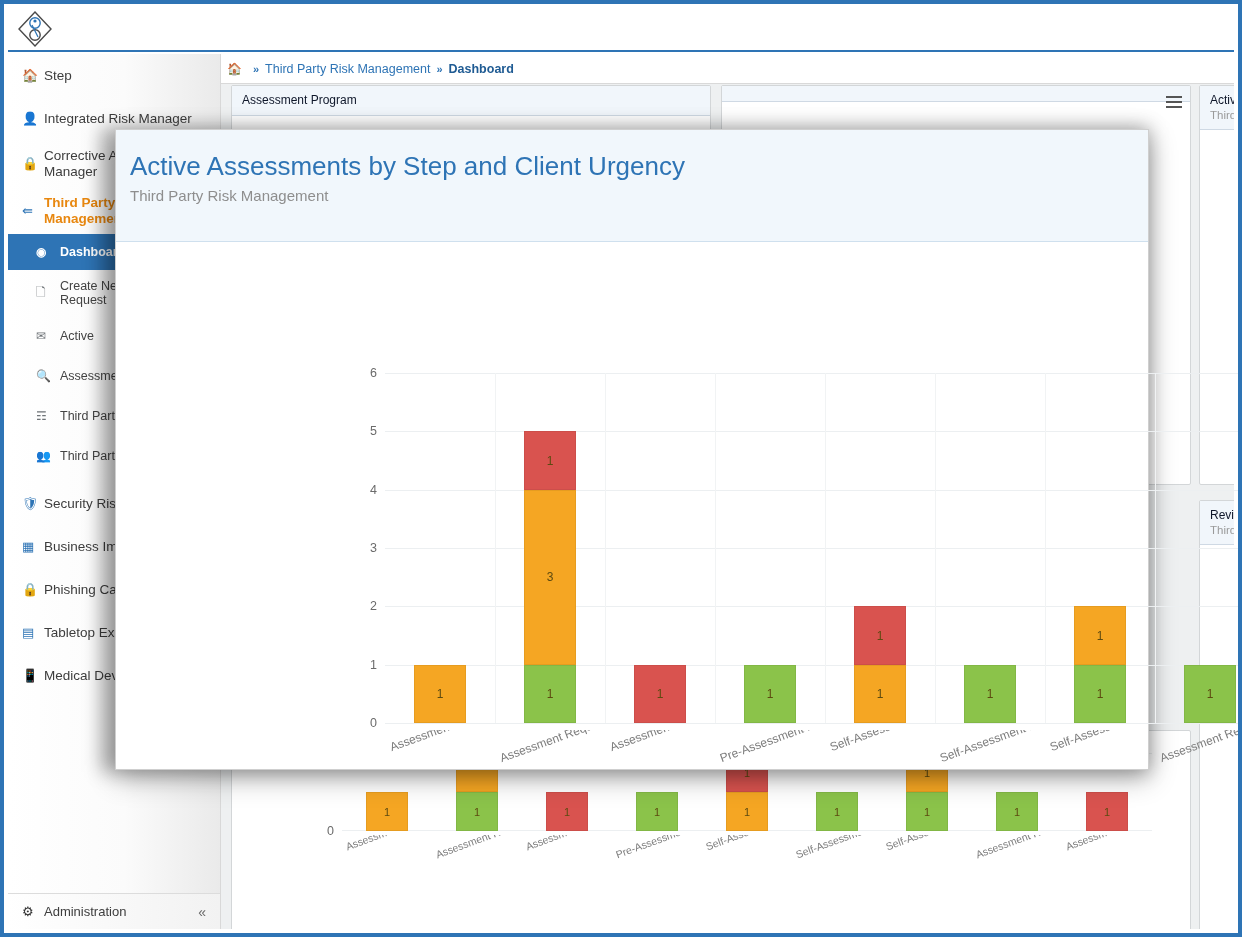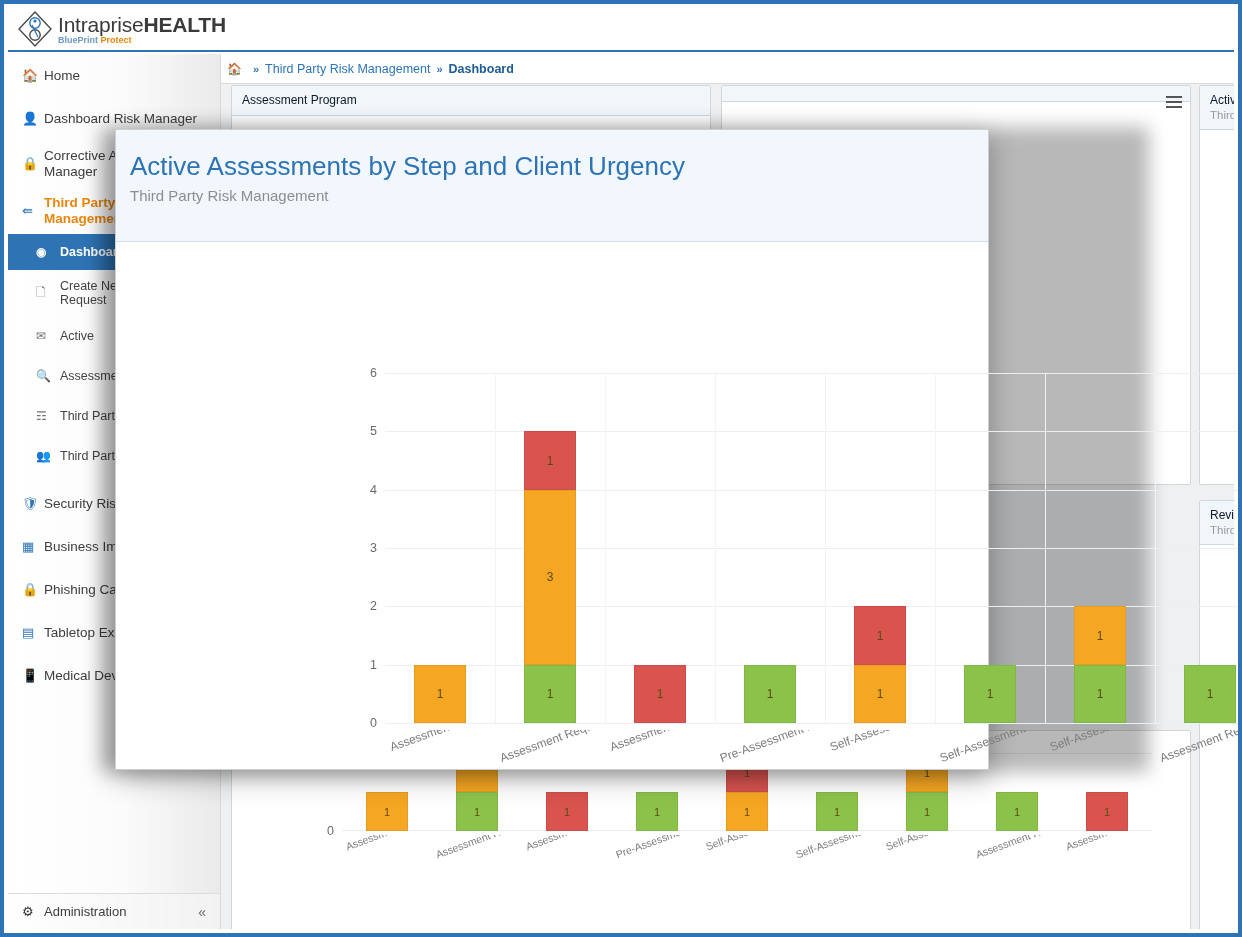--- a/index.html
+++ b/index.html
@@ -166,21 +166,21 @@
 
   
   #modal-shadow {
     position: absolute; left: 97px; top: 123px;
     width: 1048px; height: 645px;
     background: rgba(0,0,0,0.28);
     filter: blur(9px);
   }
   #modal {
     position: absolute; left: 111px; top: 125px;
-    width: 874px; height: 641px;
+    width: 1034px; height: 641px;
     background: #ffffff;
     border: 1px solid #cfcfcf;
     box-shadow: 0 8px 26px rgba(0,0,0,0.30);
   }
   #modal-head {
     background: #f1f7fc;
     border-bottom: 1px solid #cfe0ee;
     height: 112px;
     padding: 22px 0 0 14px;
   }
@@ -207,42 +207,33 @@
     <div class="logo-wrap">
       <div class="logo-mark">
         <svg width="34" height="36" viewBox="0 0 34 36">
           <polygon points="17,1 33,18 17,35 1,18" fill="none" stroke="#4a4a4a" stroke-width="1.4"></polygon>
           <circle cx="17" cy="12" r="5.2" fill="none" stroke="#2e74b5" stroke-width="1.4"></circle>
           <circle cx="17" cy="24" r="5.2" fill="none" stroke="#4a4a4a" stroke-width="1.4"></circle>
           <circle cx="17" cy="10" r="1.6" fill="#2e74b5"></circle>
           <path d="M14 14 Q17 20 20 26" fill="none" stroke="#2e74b5" stroke-width="1.2"></path>
         </svg>
       </div>
-      <div class="logo-text">
-        <div class="logo-main">
-          <span>Intraprise</span><b>HEALTH</b>
-        </div>
-        <div class="logo-sub">
-          <span class="bp">BluePrint</span>
-          <span class="pr">Protect</span>
-        </div>
-      </div>
     </div>
   </div>
 
   <div id="sidebar">
 
     <div class="nav-item">
       <span class="ico">🏠</span>
-      <span class="lbl">Home</span>
+      <span class="lbl">Step</span>
     </div>
 
     <div class="nav-item">
       <span class="ico">👤</span>
-      <span class="lbl">Dashboard Risk Manager</span>
+      <span class="lbl">Integrated Risk Manager</span>
     </div>
 
     <div class="nav-item tall">
       <span class="ico">🔒</span>
       <span class="lbl" style="white-space:pre-line">Corrective Action
 Manager</span>
     </div>
 
     <div class="nav-item tall active-parent">
       <span class="ico">⇚</span>

